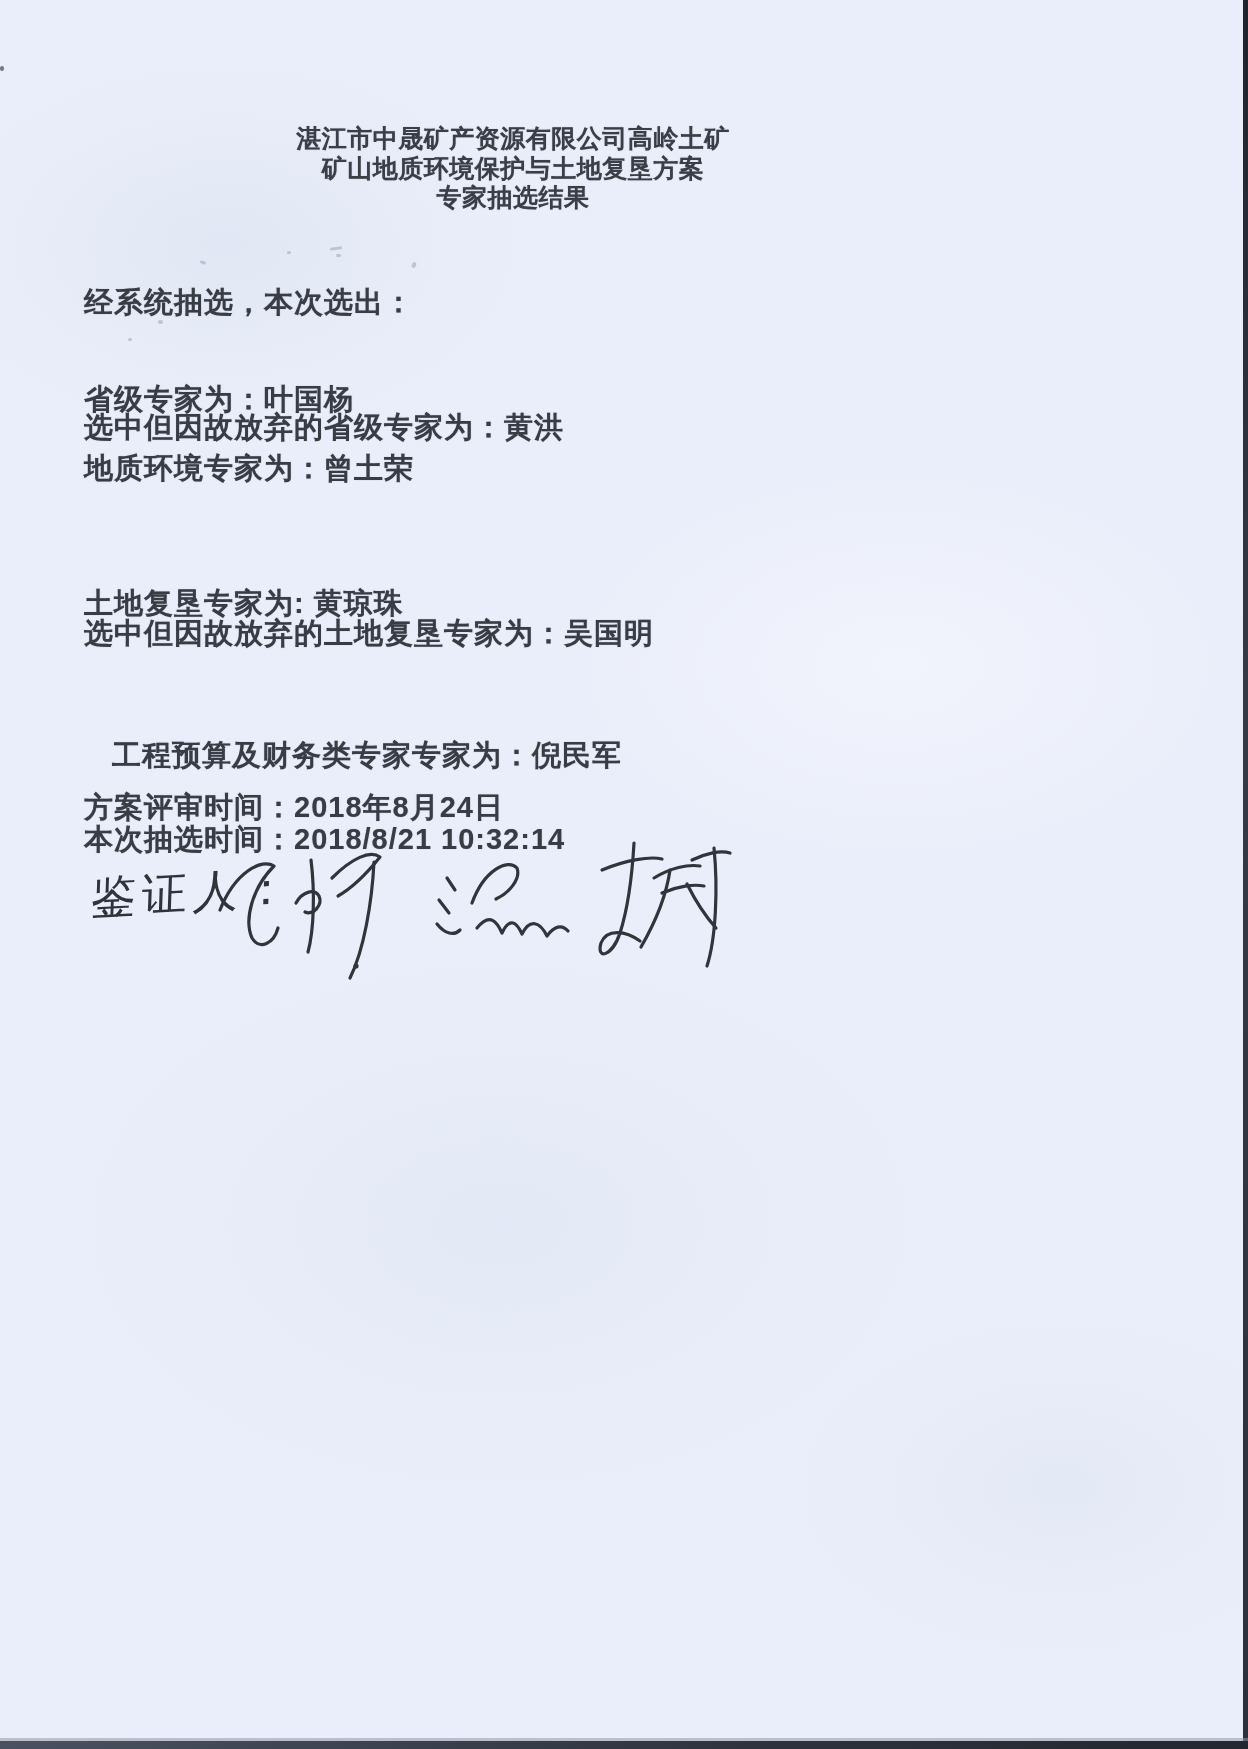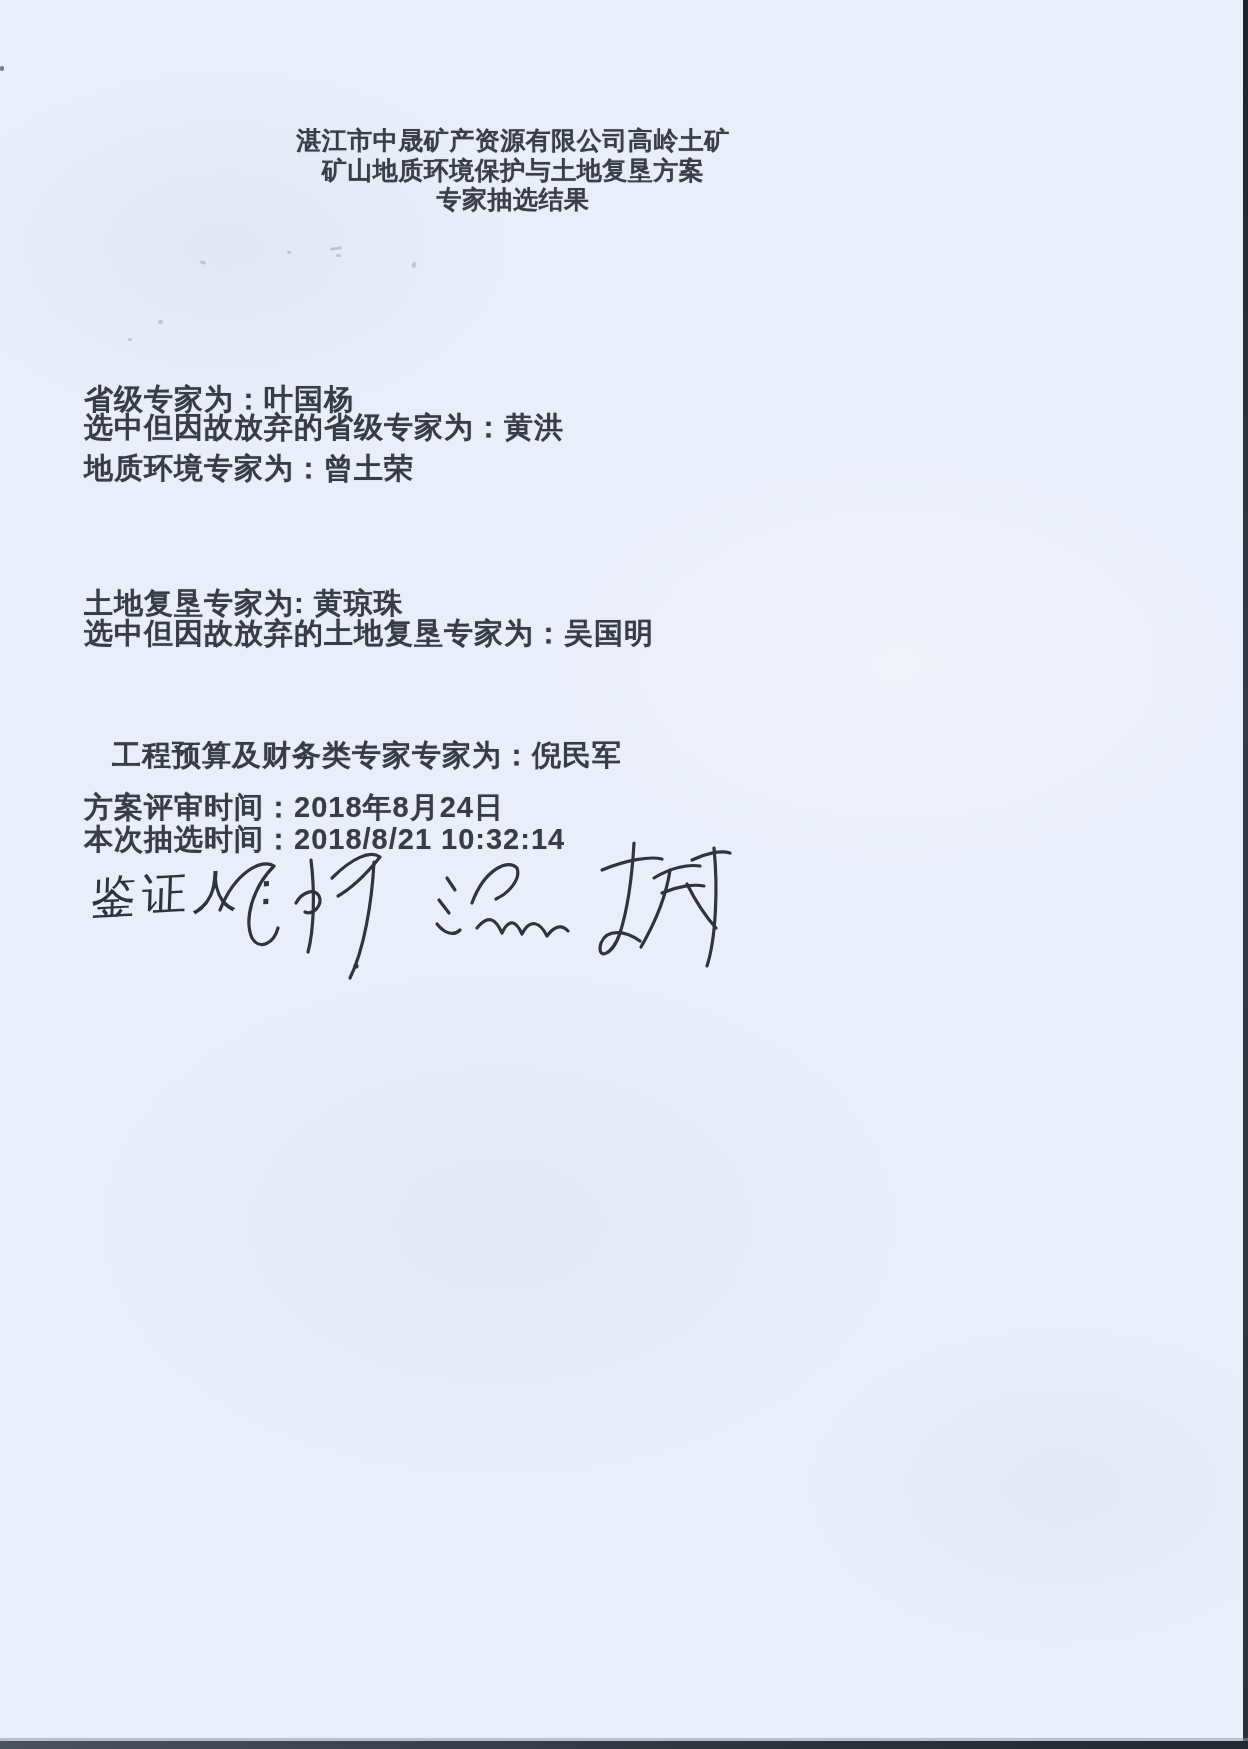--- a/index.html
+++ b/index.html
@@ -34,20 +34,21 @@
   }
   
   .title-block{
     position:absolute;left:84px;top:126px;width:858px;
     text-align:center;
   }
   .title-line{
     font-size:25px;line-height:29.5px;font-weight:700;
     color:#3a3e47;letter-spacing:0.5px;white-space:nowrap;
     text-shadow:0 0 1px rgba(58,62,71,0.45);
+    font-family:Liberation Mono, monospace;
   }
   .line{
     position:absolute;left:84px;
     font-size:29px;font-weight:700;color:#383c45;
     letter-spacing:1px;white-space:nowrap;
     text-shadow:0 0 1px rgba(56,60,69,0.4);
   }
   
   .smudge{
     position:absolute;background:#8e96a8;border-radius:2px;opacity:.45;
@@ -74,20 +75,21 @@
   </div>
 
   <div class="smudge" style="left:200px;top:261px;width:6px;height:3px;transform:rotate(18deg);"></div>
   <div class="smudge" style="left:287px;top:251px;width:4px;height:3px;"></div>
   <div class="smudge" style="left:330px;top:247px;width:12px;height:3px;transform:rotate(-8deg);"></div>
   <div class="smudge" style="left:336px;top:254px;width:5px;height:3px;"></div>
   <div class="smudge" style="left:412px;top:262px;width:4px;height:6px;transform:rotate(24deg);"></div>
   <div class="smudge" style="left:158px;top:320px;width:5px;height:4px;"></div>
   <div class="smudge" style="left:128px;top:338px;width:4px;height:3px;"></div>
 
+  <div class="line" style="top:283px;">经系统抽选，本次选出：</div>
   <div class="line" style="top:380px;">省级专家为：叶国杨</div>
   <div class="line" style="top:408px;">选中但因故放弃的省级专家为：黄洪</div>
   <div class="line" style="top:449px;font-family:Liberation Mono, monospace;">地质环境专家为：曾土荣</div>
   <div class="line" style="top:584px;">土地复垦专家为: 黄琼珠</div>
   <div class="line" style="top:614px;">选中但因故放弃的土地复垦专家为：吴国明</div>
   <div class="line" style="top:736px;margin-left:28px;">工程预算及财务类专家专家为：倪民军</div>
   <div class="line" style="top:788px;">方案评审时间：2018年8月24日</div>
   <div class="line" style="top:820px;">本次抽选时间：2018/8/21 10:32:14</div>
 
   <div class="sig-prefix">鉴证人：</div>

